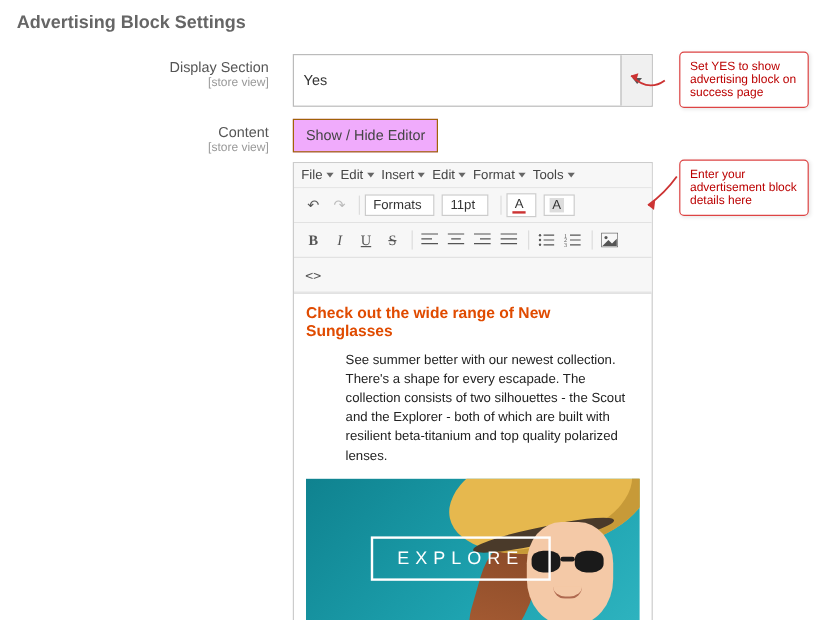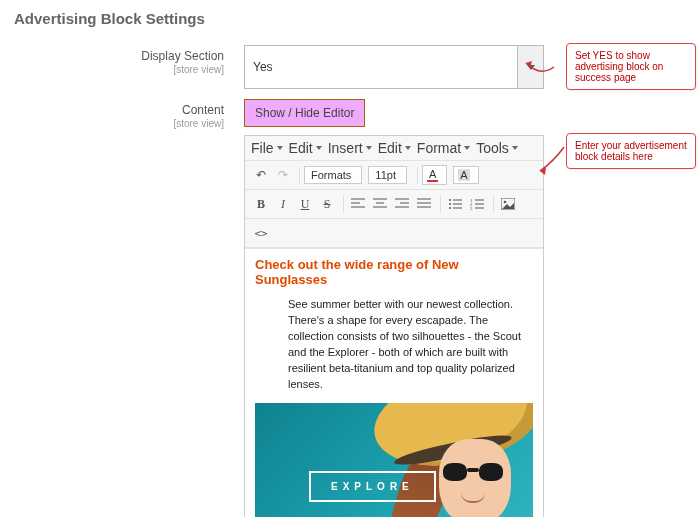--- a/index.html
+++ b/index.html
@@ -42,59 +42,59 @@
 
   .editor-wrap {
     border: 1px solid #ccc; background: #fff; width: 300px;
     display: flex; flex-direction: column;
   }
   .menubar, .toolbar {
     display: flex; align-items: center; flex-wrap: wrap;
     padding: 4px 6px; border-bottom: 1px solid #e2e2e2;
     background: #f7f7f7;
   }
-  .menu-item { font-size: 14px; color: #444; margin-right: 6px; display: inline-flex; align-items:center; cursor: pointer; }
+  .menu-item { font-size: 11px; color: #444; margin-right: 6px; display: inline-flex; align-items:center; cursor: pointer; }
   .menu-item .tiny-caret { width:0;height:0;border-left:3px solid transparent;border-right:3px solid transparent;border-top:4px solid #666;margin-left:3px; }
 
   .tool-drop {
     border: 1px solid #ccc; padding: 2px 6px; font-size: 11px;
     background: #fff; margin-right: 6px; display:inline-flex;align-items:flex-end;
   }
   .tool-drop .tiny-caret{margin-left:4px;}
   .tool-icon {
     width: 20px; height: 20px; display:inline-flex; align-items:center; justify-content:center;
     font-size: 12px; color: #555; cursor:pointer; margin-right:2px; font-family: "Times New Roman", serif;
   }
   .tool-sep { width:1px; height:16px; background:#ddd; margin: 0 4px;}
 
   .editor-body { padding: 8px 10px; border-top: 1px solid #e2e2e2; }
   .adv-head { color: #e04b00; font-weight: bold; font-size: 13px; margin-bottom: 10px; }
   .adv-para { font-size: 11px; color: #222; line-height: 1.45; margin-bottom: 10px; margin-left: 33px; }
 
   .banner { position: relative; height: 130px; width: 100%; overflow: hidden; background: linear-gradient(135deg,#0f828f 0%, #1ea3b0 60%, #2fb4c0 100%); }
   .explore-btn {
-    position:absolute; left: 54px; top: 68px; border: 2px solid #fff;
-    padding: 8px 20px; color: #fff; font-size: 10px; letter-spacing: 5px; font-weight: 700;
+    position:absolute; left: 54px; top: 48px; border: 2px solid #fff;
+    padding: 8px 20px; color: #fff; font-size: 15px; letter-spacing: 5px; font-weight: 400;
   }
   .hat { position:absolute; right:-10px; top:-30px; width:170px; height:90px; background:#e6b84e; border-radius:50%; transform: rotate(-12deg); box-shadow: inset -14px -6px 0 #c79a38;}
   .hat-band{position:absolute;right:20px;top:40px;width:120px;height:14px;background:#4a3a2a;border-radius:50%/60%;transform:rotate(-12deg);}
   .face { position:absolute; right:22px; top:36px; width:72px; height:86px; background:#f4c9a7; border-radius: 40% 40% 45% 45%; }
   .glasses{position:absolute;right:30px;top:60px;width:60px;height:18px;}
   .glasses .lens{position:absolute;width:24px;height:18px;background:#1a1a1a;border-radius:40%;}
   .glasses .lens.l{left:0;}
   .glasses .lens.r{right:0;}
   .glasses .bridge{position:absolute;left:24px;top:5px;width:12px;height:4px;background:#1a1a1a;border-radius:2px;}
   .smile{position:absolute;right:48px;top:90px;width:24px;height:10px;border-bottom:2px solid #b06a50;border-radius:0 0 12px 12px;}
   .hair{position:absolute;right:90px;top:52px;width:46px;height:90px;background:linear-gradient(180deg,#8a4a28,#a85d34);border-radius:40% 0 60% 30%;transform:rotate(16deg);}
 
   .scroll-bar { height:12px; background:#f1f1f1; border-top:1px solid #e5e5e5; position:relative;}
 
   
   .callout {
-    position: absolute; width: 130px; padding: 6px 8px; font-size: 10px; color: #b00;
+    position: absolute; width: 108px; padding: 6px 8px; font-size: 10px; color: #b00;
     border: 1px solid #d44; border-radius: 4px; background: #fff;
     box-shadow: 1px 1px 3px rgba(0,0,0,.08);
   }
   .callout-arrow { position:absolute; }
   .callout-arrow svg { overflow: visible; }
 
   .code-icon{font-family:monospace;font-size:11px;}
 </style>
 </head>
 <body>

